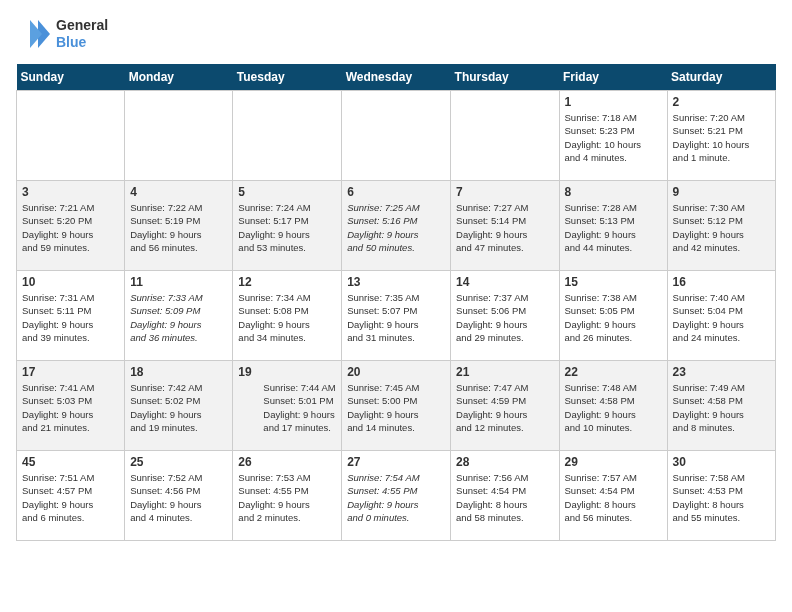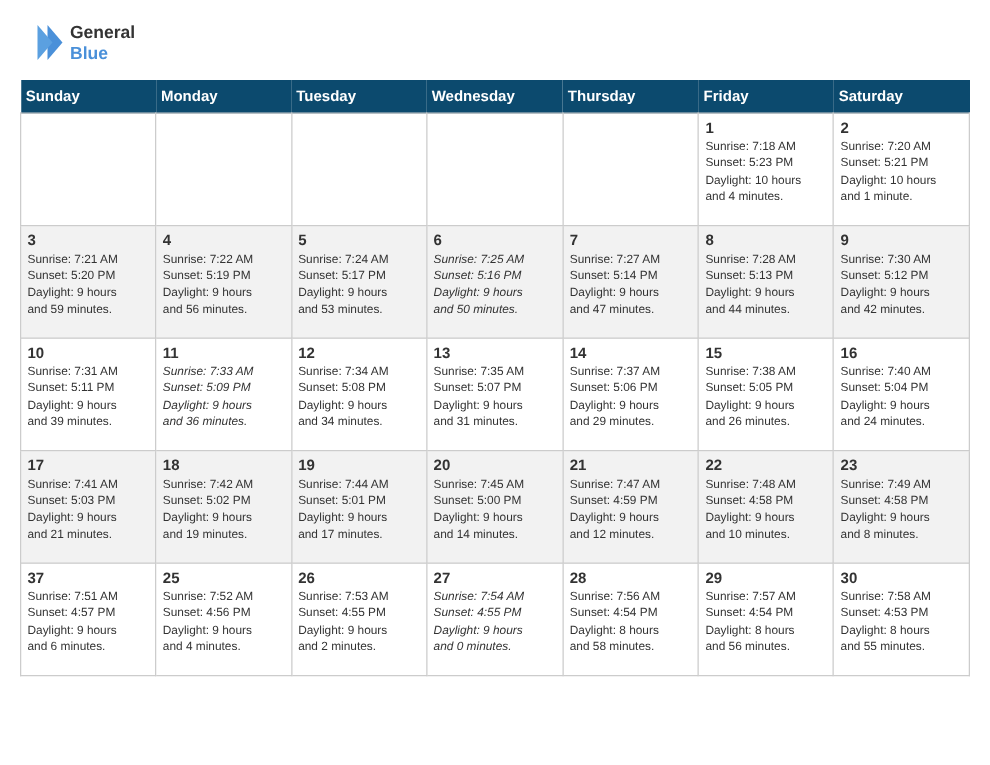--- a/index.html
+++ b/index.html
@@ -248,21 +248,21 @@
         </td>
         <td>
           <span class="day-num">18</span>
           <div class="day-info" style="white-space: pre-line;">Sunrise: 7:42 AM
 Sunset: 5:02 PM
 Daylight: 9 hours
 and 19 minutes.</div>
         </td>
         <td>
           <span class="day-num">19</span>
-          <div class="day-info" style="white-space: pre-line;">Sunrise: 7:44 AM
+          <div class="day-info" style="white-space: pre-line; margin-left: 25px;">Sunrise: 7:44 AM
 Sunset: 5:01 PM
 Daylight: 9 hours
 and 17 minutes.</div>
         </td>
         <td>
           <span class="day-num">20</span>
           <div class="day-info" style="white-space: pre-line;">Sunrise: 7:45 AM
 Sunset: 5:00 PM
 Daylight: 9 hours
 and 14 minutes.</div>
@@ -284,21 +284,21 @@
         <td>
           <span class="day-num">23</span>
           <div class="day-info" style="white-space: pre-line;">Sunrise: 7:49 AM
 Sunset: 4:58 PM
 Daylight: 9 hours
 and 8 minutes.</div>
         </td>
       </tr>
       <tr>
         <td>
-          <span class="day-num">37</span>
+          <span class="day-num">45</span>
           <div class="day-info" style="white-space: pre-line;">Sunrise: 7:51 AM
 Sunset: 4:57 PM
 Daylight: 9 hours
 and 6 minutes.</div>
         </td>
         <td>
           <span class="day-num">25</span>
           <div class="day-info" style="white-space: pre-line;">Sunrise: 7:52 AM
 Sunset: 4:56 PM
 Daylight: 9 hours

